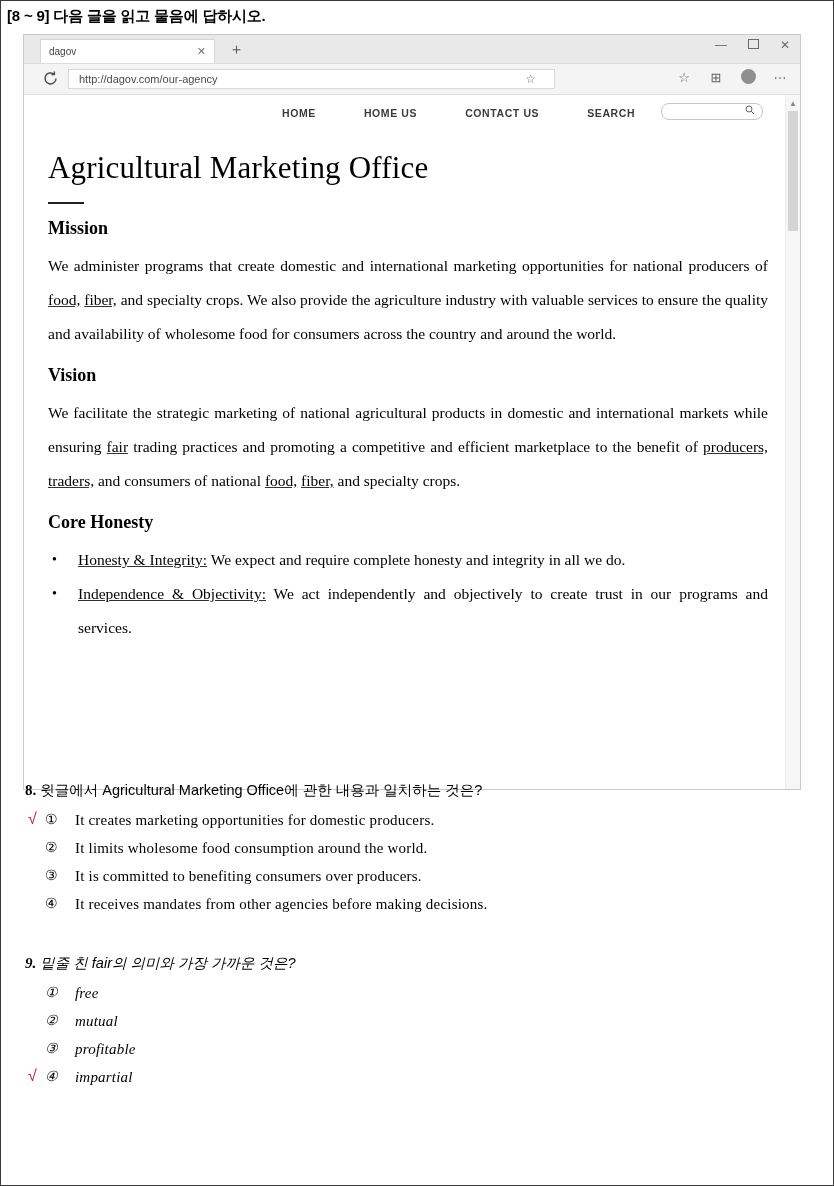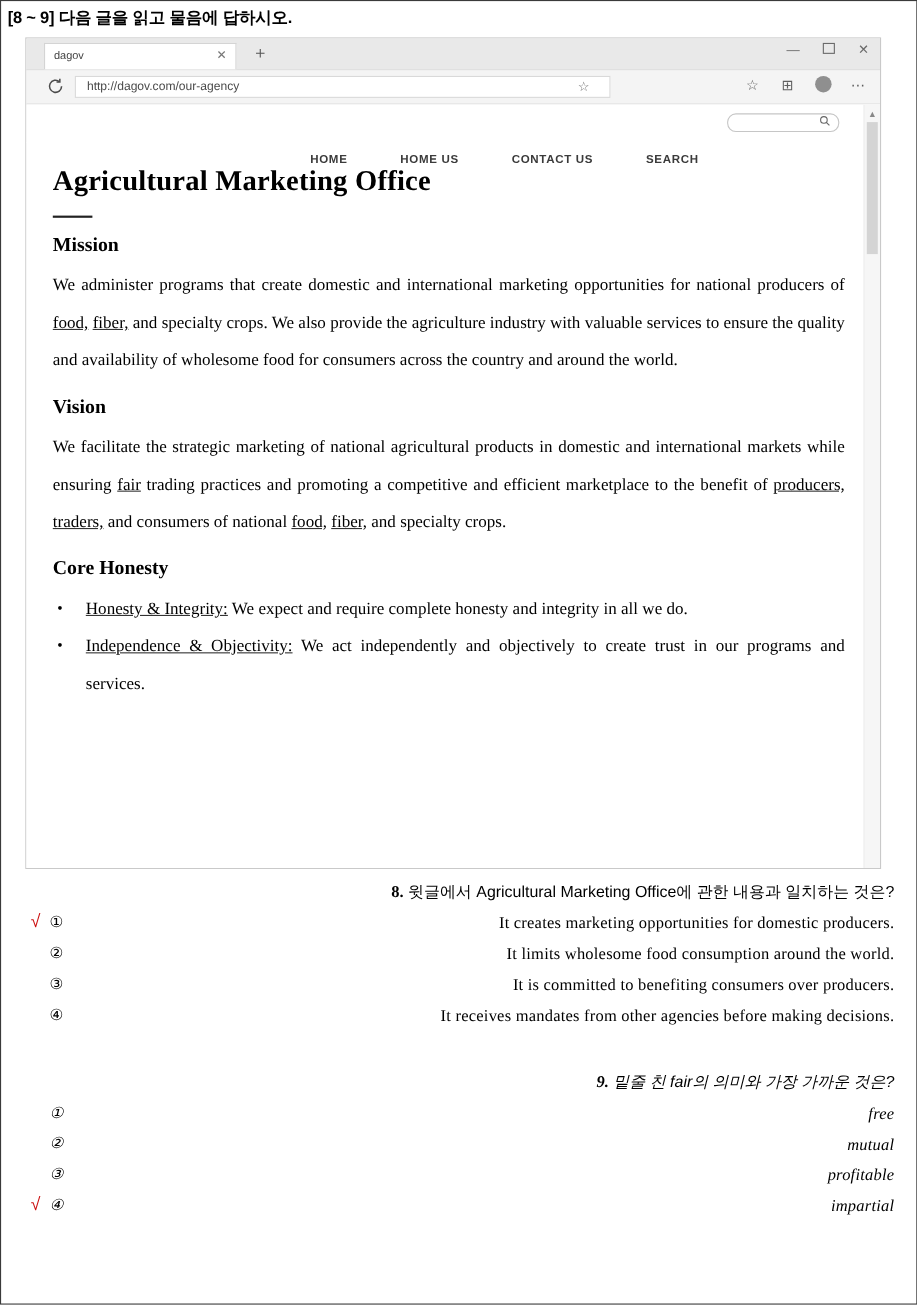--- a/index.html
+++ b/index.html
@@ -209,21 +209,20 @@
     position: absolute;
     left: 258px;
     top: 12px;
     display: flex;
     gap: 48px;
     font-family: "Liberation Sans", sans-serif;
     font-size: 10.5px;
     letter-spacing: 0.6px;
     color: #3b3b3b;
     font-weight: bold;
-    margin-top: 32px;
   }
   .nav-search {
     position: absolute;
     left: 637px;
     top: 8px;
     width: 100px;
     height: 15px;
     border: 1px solid #c6c6c6;
     border-radius: 8px;
     background: #fff;
@@ -234,22 +233,22 @@
     top: 1px;
     font-size: 9px;
     color: #666;
   }
 
   .content {
     padding: 8px 32px 0 24px;
   }
   h1.title {
     font-family: "Liberation Serif", serif;
-    font-size: 26px;
-    font-weight: bold;
+    font-size: 31px;
+    font-weight: normal;
     margin: 12px 0 0 0;
     letter-spacing: 0.2px;
   }
   .rule {
     width: 36px;
     border-bottom: 2px solid #222;
     margin: 16px 0 14px 0;
   }
   h2.section {
     font-family: "Liberation Serif", serif;
@@ -284,23 +283,22 @@
     position: absolute;
     left: 4px;
     top: 0;
     font-size: 14px;
   }
 
   
   .questions {
     position: absolute;
     left: 22px;
-    top: 800px;
+    top: 780px;
     width: 790px;
-    text-align: right;
   }
   .q-block {
     margin-bottom: 18px;
   }
   .q-stem {
     font-family: "Liberation Sans", sans-serif;
     font-size: 14.5px;
     margin-bottom: 6px;
     padding-left: 2px;
   }

